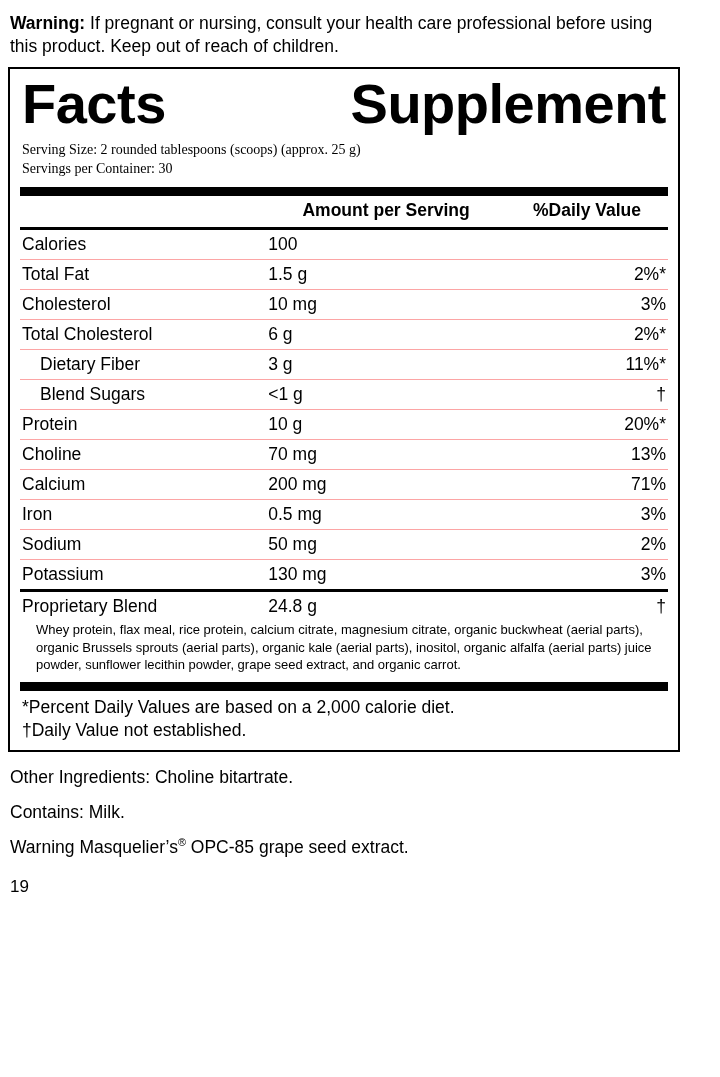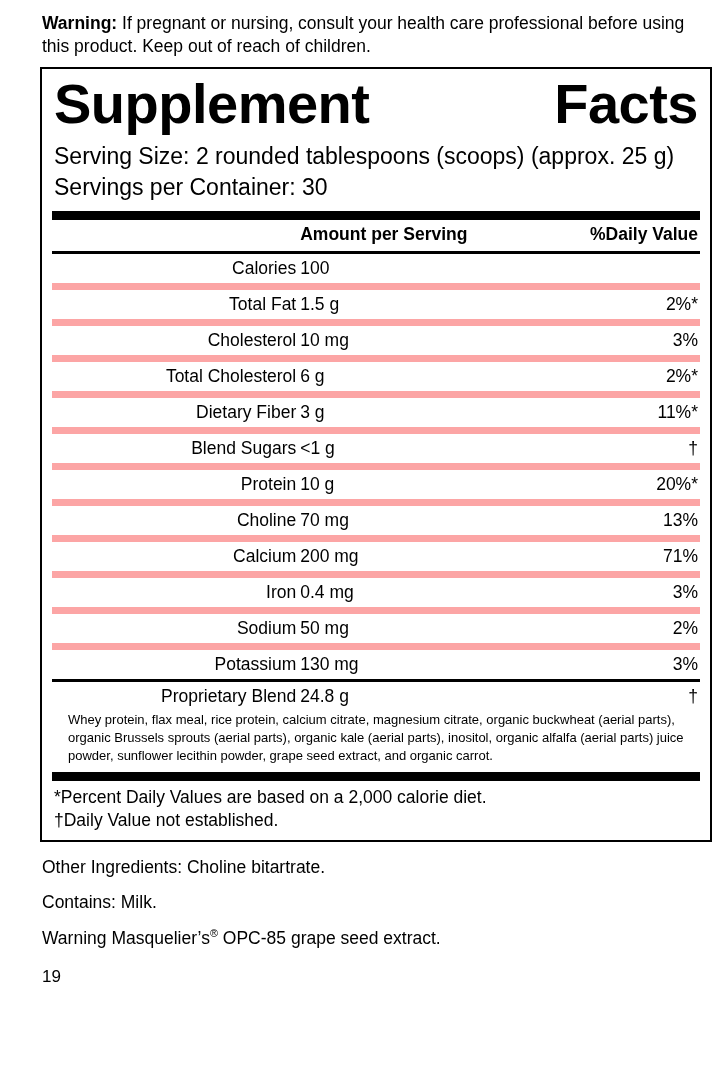--- a/index.html
+++ b/index.html
@@ -11,21 +11,20 @@
   body {
     width: 720px;
     height: 1077px;
     font-family: "Liberation Sans", sans-serif;
     color: #000000;
     position: relative;
   }
   .page {
     width: 688px;
     padding: 8px 8px 0 8px;
-    margin-left: 32px;
   }
 
   
   .warning {
     font-size: 17.5px;
     line-height: 1.33;
     padding: 4px 2px 6px 2px;
   }
   .warning b { font-weight: bold; }
 
@@ -39,46 +38,48 @@
     font-size: 56px;
     font-weight: bold;
     letter-spacing: -0.5px;
     line-height: 1.05;
     display: flex;
     justify-content: space-between;
     padding: 0 2px 2px 2px;
     white-space: nowrap;
   }
   .serving-lines {
-    font-size: 23px;
+    font-size: 14px;
     line-height: 1.35;
     padding: 6px 2px 4px 2px;
+    font-family: Liberation Serif, serif;
   }
 
   .rule-thick { border-top: 9px solid #000; margin: 4px 0 0 0; }
   .rule-med   { border-top: 3px solid #000; }
 
   table.facts {
     width: 100%;
     border-collapse: collapse;
     font-size: 17.5px;
   }
   table.facts td, table.facts th {
     padding: 4px 2px 4px 2px;
     vertical-align: top;
   }
   table.facts th {
     font-weight: bold;
+    text-align: center;
     padding-bottom: 6px;
     padding-top: 4px;
   }
-  .col-name  { width: 38%; text-align: right; }
+  .col-name  { width: 38%; text-align: left; }
   .col-amt   { width: 37%; text-align: left; }
   .col-dv    { width: 25%; text-align: right; }
-  .row-line td { border-top: 7px solid #fca5a5; }
+  .row-line td { border-top: 1px solid #fca5a5; }
   .indent { padding-left: 20px !important; }
   .blend-desc {
     font-size: 13px;
     line-height: 1.35;
     padding: 0 2px 4px 16px;
   }
   .footnotes {
     font-size: 17.5px;
     line-height: 1.32;
     padding: 5px 2px 0 2px;
@@ -102,22 +103,22 @@
 
 <div class="page">
 
   <div class="warning">
     <b>Warning:</b><span> If pregnant or nursing, consult your health care professional before using this product. Keep out of reach of children.</span>
   </div>
 
   <div class="panel">
 
     <div class="sf-title">
+      <span>Facts</span>
       <span>Supplement</span>
-      <span>Facts</span>
     </div>
 
     <div class="serving-lines">
       <div>Serving Size: 2 rounded tablespoons (scoops) (approx. 25 g)</div>
       <div>Servings per Container: 30</div>
     </div>
 
     <div class="rule-thick"></div>
 
     <table class="facts">
@@ -174,21 +175,21 @@
           <td class="col-amt">70 mg</td>
           <td class="col-dv">13%</td>
         </tr>
         <tr class="row-line">
           <td class="col-name">Calcium</td>
           <td class="col-amt">200 mg</td>
           <td class="col-dv">71%</td>
         </tr>
         <tr class="row-line">
           <td class="col-name">Iron</td>
-          <td class="col-amt">0.4 mg</td>
+          <td class="col-amt">0.5 mg</td>
           <td class="col-dv">3%</td>
         </tr>
         <tr class="row-line">
           <td class="col-name">Sodium</td>
           <td class="col-amt">50 mg</td>
           <td class="col-dv">2%</td>
         </tr>
         <tr class="row-line">
           <td class="col-name">Potassium</td>
           <td class="col-amt">130 mg</td>

